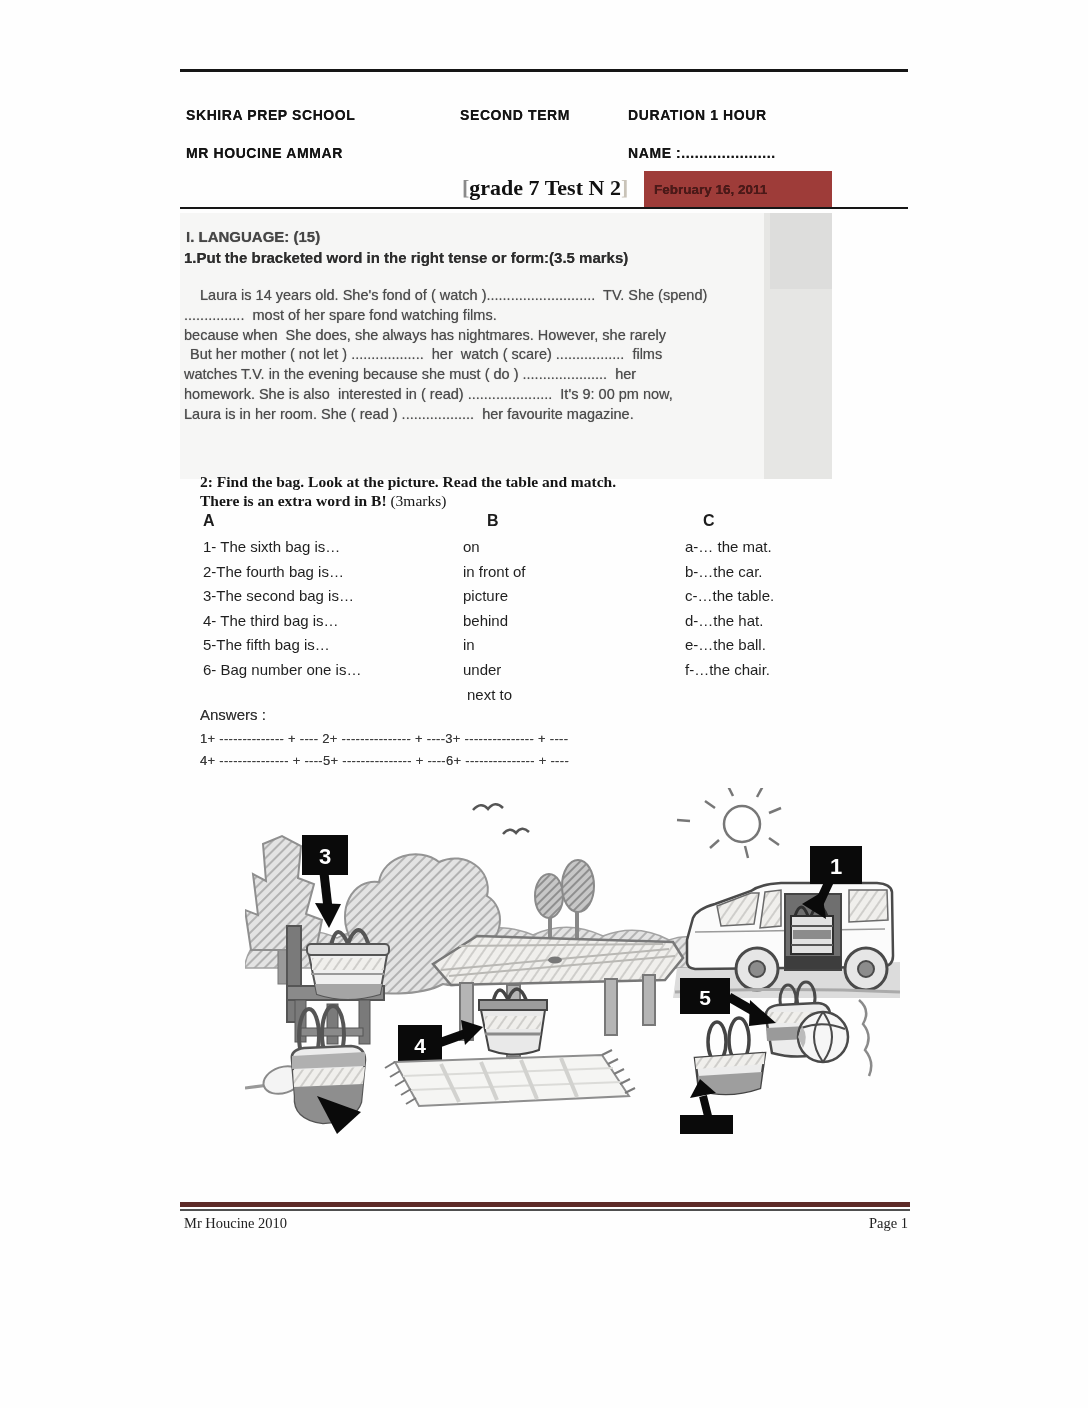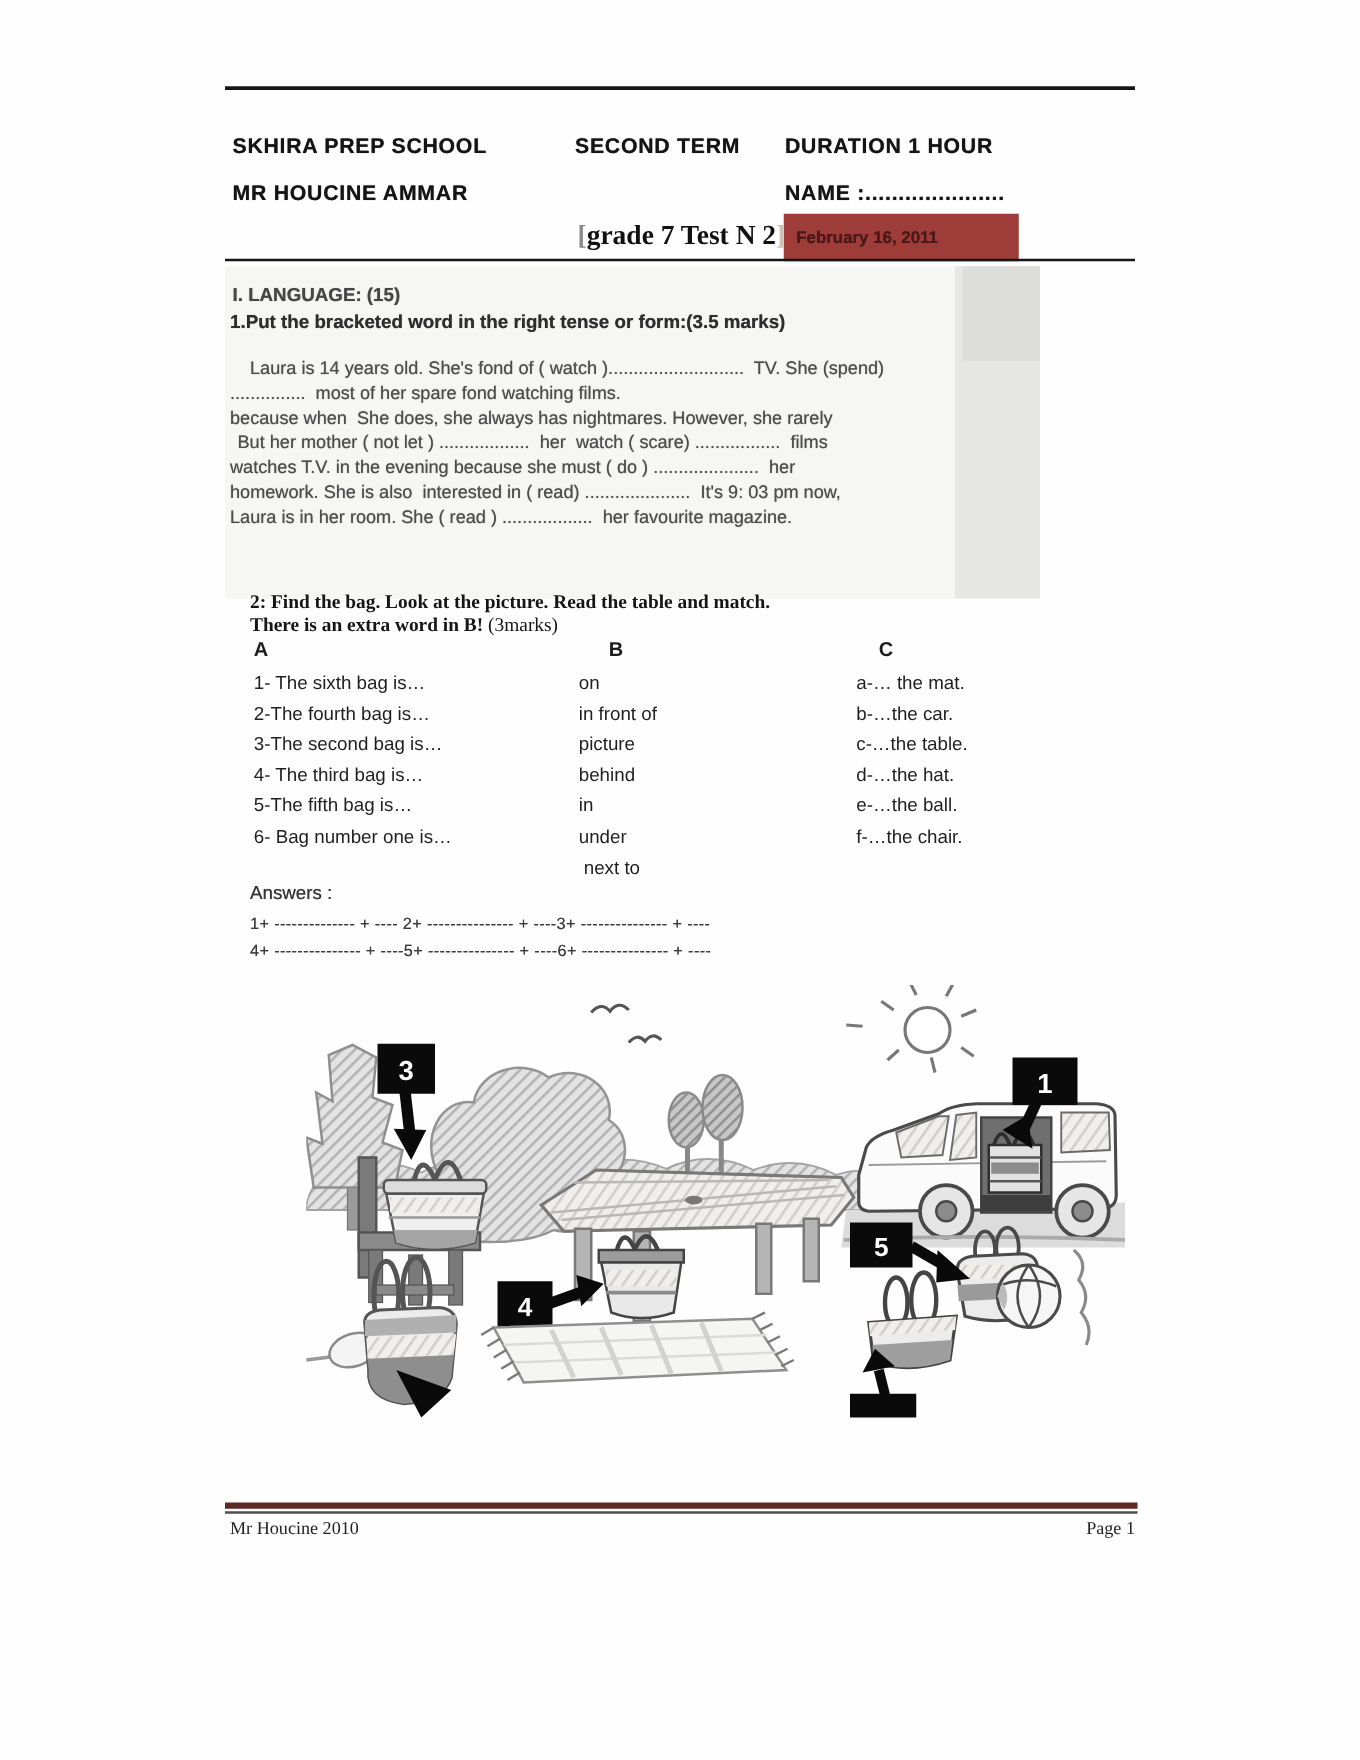--- a/index.html
+++ b/index.html
@@ -1,20 +1,20 @@
 <!DOCTYPE html>
 <html><head>
 <meta charset="utf-8">
 <style>
   html,body{margin:0;padding:0;background:#ffffff;}
   .page{position:relative;width:1088px;height:1408px;background:#fefefe;overflow:hidden;
         font-family:"Liberation Sans",sans-serif;color:#222;}
   .abs{position:absolute;}
   .rule{background:#161616;height:3px;}
-  .hdr-line{font-weight:bold;font-size:17px;letter-spacing:.6px;color:#141414;
+  .hdr-line{font-weight:bold;font-size:14px;letter-spacing:.6px;color:#141414;
             font-family:"Liberation Sans",sans-serif;text-shadow:0 0 .6px #333;}
   .title{font-family:"Liberation Serif",serif;font-weight:bold;font-size:22px;color:#111;}
   .title .brk-o{color:#8a8a8a;}
   .title .brk-c{color:#c9c3b8;}
   .banner{background:#9e3c39;color:#4b1a19;font-weight:bold;font-size:13.5px;
           line-height:38px;padding-left:10px;text-shadow:0 0 .5px #3a1211;}
   .wash{background:#f6f6f5;}
   .wash2{background:#e6e6e4;}
   .wash3{background:#dddddc;}
   .lang-h{font-weight:bold;font-size:15px;color:#464646;text-shadow:0 0 .7px #666;}
@@ -40,38 +40,38 @@
 
   <div class="abs rule" style="left:180px;top:69px;width:728px;"></div>
 
   <div class="abs hdr-line" style="left:186px;top:107px;">SKHIRA PREP SCHOOL</div>
   <div class="abs hdr-line" style="left:460px;top:107px;">SECOND TERM</div>
   <div class="abs hdr-line" style="left:628px;top:107px;">DURATION 1 HOUR</div>
   <div class="abs hdr-line" style="left:186px;top:145px;">MR HOUCINE AMMAR</div>
   <div class="abs hdr-line" style="left:628px;top:145px;">NAME :.....................</div>
 
   <div class="abs title" style="left:462px;top:175px;"><span class="brk-o">[</span><span>grade 7 Test  N 2</span><span class="brk-c">]</span></div>
-  <div class="abs banner" style="left:627px;top:171px;width:178px;height:38px;">February 16, 2011</div>
+  <div class="abs banner" style="left:644px;top:171px;width:178px;height:38px;">February 16, 2011</div>
 
   <div class="abs rule" style="left:180px;top:207px;width:728px;height:2px;"></div>
 
   <div class="abs wash" style="left:180px;top:213px;width:652px;height:266px;"></div>
   <div class="abs wash2" style="left:764px;top:213px;width:68px;height:266px;"></div>
   <div class="abs wash3" style="left:770px;top:213px;width:62px;height:76px;"></div>
 
   <div class="abs lang-h" style="left:186px;top:228px;">I. LANGUAGE: (15)</div>
   <div class="abs task" style="left:184px;top:249px;">1.Put the bracketed word in the right tense or form:(3.5 marks)</div>
 
   <div class="abs" style="left:184px;top:286px;width:620px;">
     <div class="passage" style="padding-left:16px;">Laura is 14 years old. She's fond of ( watch )...........................  TV. She (spend)</div>
     <div class="passage">...............  most of her spare fond watching films.</div>
     <div class="passage">because when  She does, she always has nightmares. However, she rarely</div>
     <div class="passage" style="padding-left:6px;">But her mother ( not let ) ..................  her  watch ( scare) .................  films</div>
     <div class="passage">watches T.V. in the evening because she must ( do ) .....................  her</div>
-    <div class="passage">homework. She is also  interested in ( read) .....................  It's 9: 03 pm now,</div>
+    <div class="passage">homework. She is also  interested in ( read) .....................  It's 9: 00 pm now,</div>
     <div class="passage">Laura is in her room. She ( read ) ..................  her favourite magazine.</div>
   </div>
 
   <div class="abs m-head" style="left:200px;top:473px;">2: Find the bag. Look at the picture. Read the table and match.</div>
   <div class="abs m-head" style="left:200px;top:492px;"><span>There is an extra word in B!</span><span class="m-marks"> (3marks)</span></div>
 
   <div class="abs col-h" style="left:203px;top:512px;">A</div>
   <div class="abs col-h" style="left:487px;top:512px;">B</div>
   <div class="abs col-h" style="left:703px;top:512px;">C</div>
 

